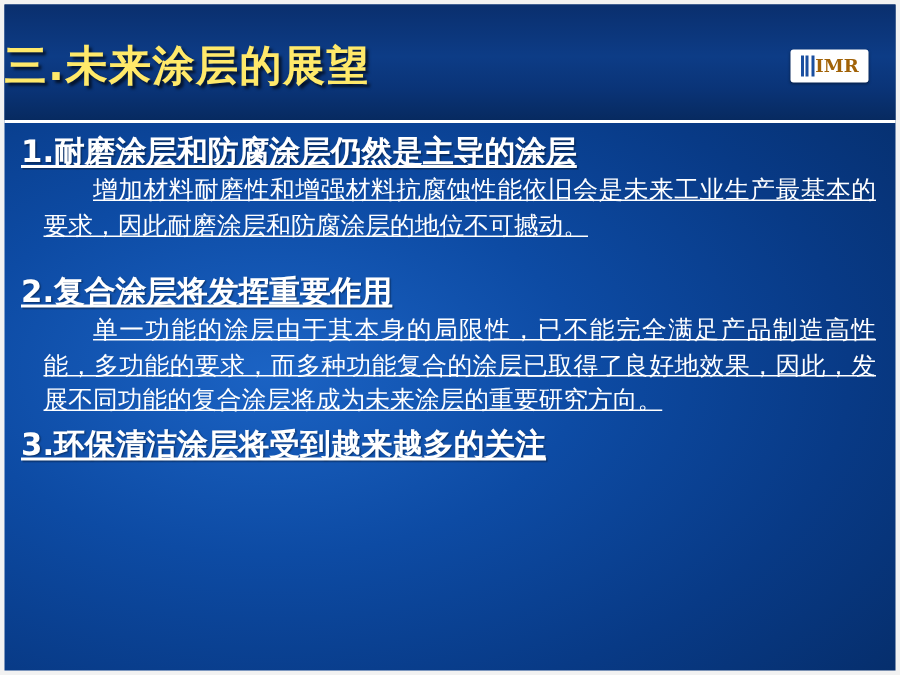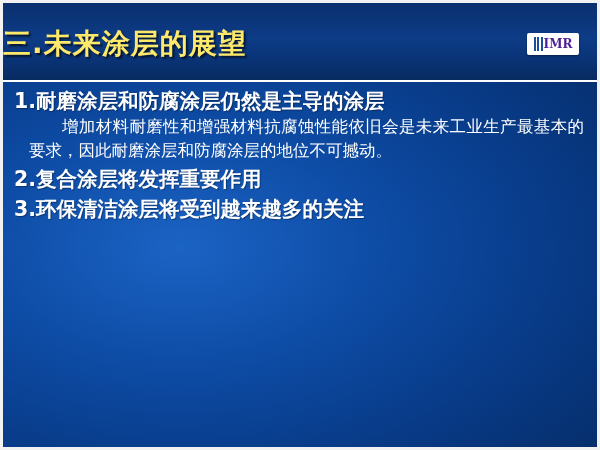--- a/index.html
+++ b/index.html
@@ -77,34 +77,35 @@
     height: 14px;
     align-items: flex-end;
   }
   .logo-bars i {
     display: block;
     width: 2px;
     height: 14px;
     background: #1a4fa0;
   }
   .logo-text {
-    color: #4c1d95;
+    color: #a16207;
     font-size: 12px;
     font-weight: bold;
     letter-spacing: 0px;
     font-family: "DejaVu Serif", "Liberation Serif", serif;
   }
   
   .body-area {
     position: absolute;
     left: 14px;
     right: 14px;
     top: 88px;
     bottom: 6px;
     color: #ffffff;
+    text-decoration: underline;
   }
   .head {
     font-size: 20.5px;
     font-weight: bold;
     color: #ffffff;
     line-height: 1.28;
     margin: 0 0 1px 0;
     text-shadow: 1px 1px 1px rgba(0,0,0,0.35);
     white-space: nowrap;
   }
@@ -113,21 +114,21 @@
     color: #ffffff;
     line-height: 1.42;
     margin: 0 0 4px 15px;
     text-align: justify;
     text-justify: inter-ideograph;
     text-indent: 2em;
     padding-right: 2px;
   }
   .block { margin-bottom: 3px; }
   .block-1 .head { margin-top: 0; }
-  .block-2 .head { margin-top: 4px; }
+  .block-2 .head { margin-top: 19px; }
   .block-3 .head { margin-top: 4px; }
 </style>
 </head>
 <body>
 
 <div class="slide">
   <div class="slide-border"></div>
 
   <div class="title-band">
     <div class="title-text">三.未来涂层的展望</div>
@@ -145,20 +146,21 @@
 
   <div class="body-area">
 
     <div class="block block-1">
       <div class="head">1.耐磨涂层和防腐涂层仍然是主导的涂层</div>
       <div class="para">增加材料耐磨性和增强材料抗腐蚀性能依旧会是未来工业生产最基本的要求，因此耐磨涂层和防腐涂层的地位不可撼动。</div>
     </div>
 
     <div class="block block-2">
       <div class="head">2.复合涂层将发挥重要作用</div>
+      <div class="para">单一功能的涂层由于其本身的局限性，已不能完全满足产品制造高性能，多功能的要求，而多种功能复合的涂层已取得了良好地效果，因此，发展不同功能的复合涂层将成为未来涂层的重要研究方向。</div>
     </div>
 
     <div class="block block-3">
       <div class="head">3.环保清洁涂层将受到越来越多的关注</div>
     </div>
 
   </div>
 </div>
 
 </body></html>

